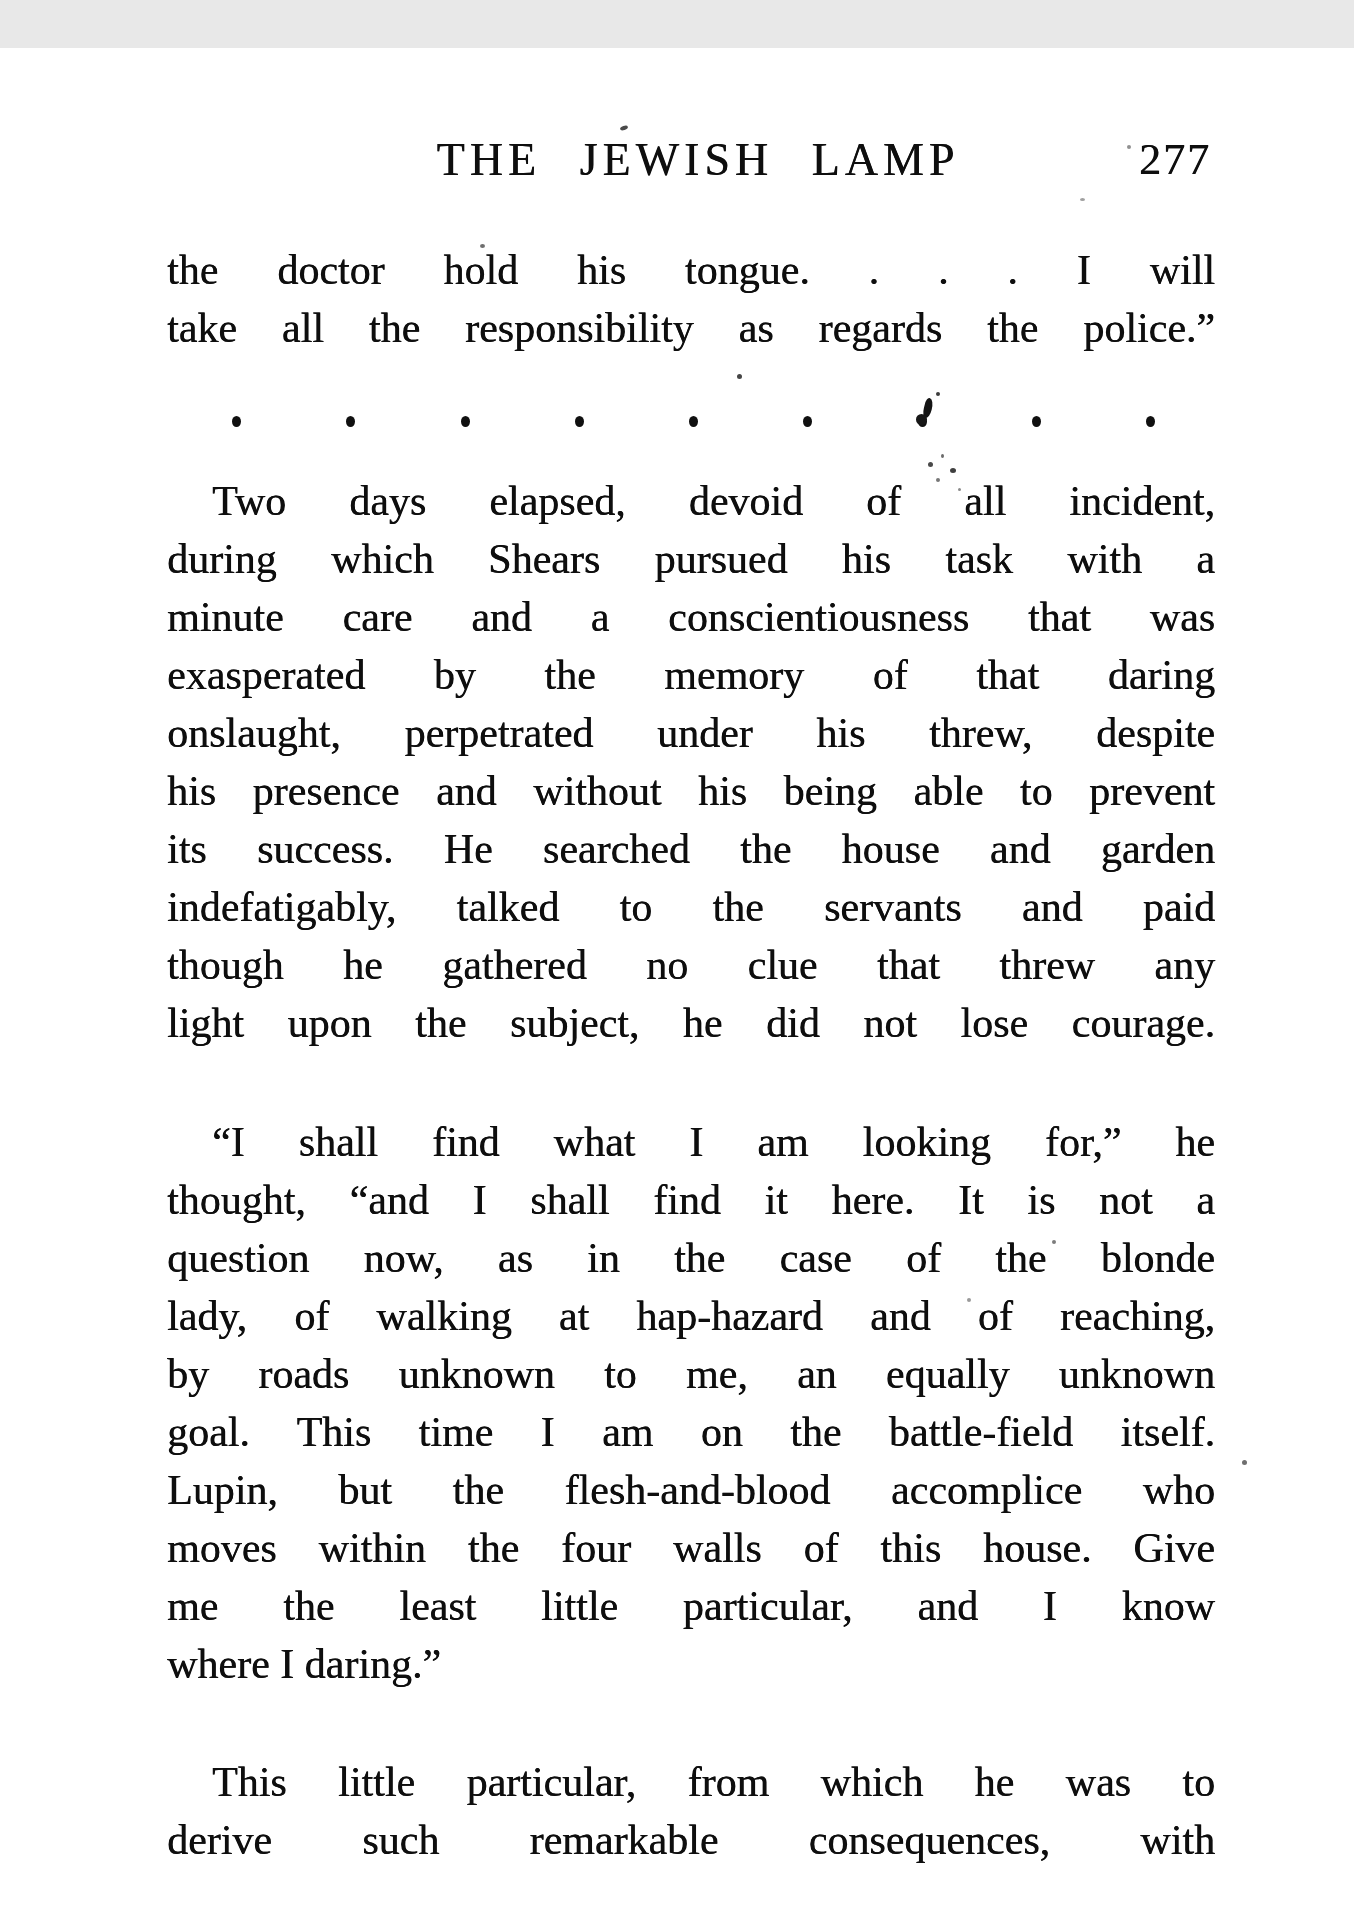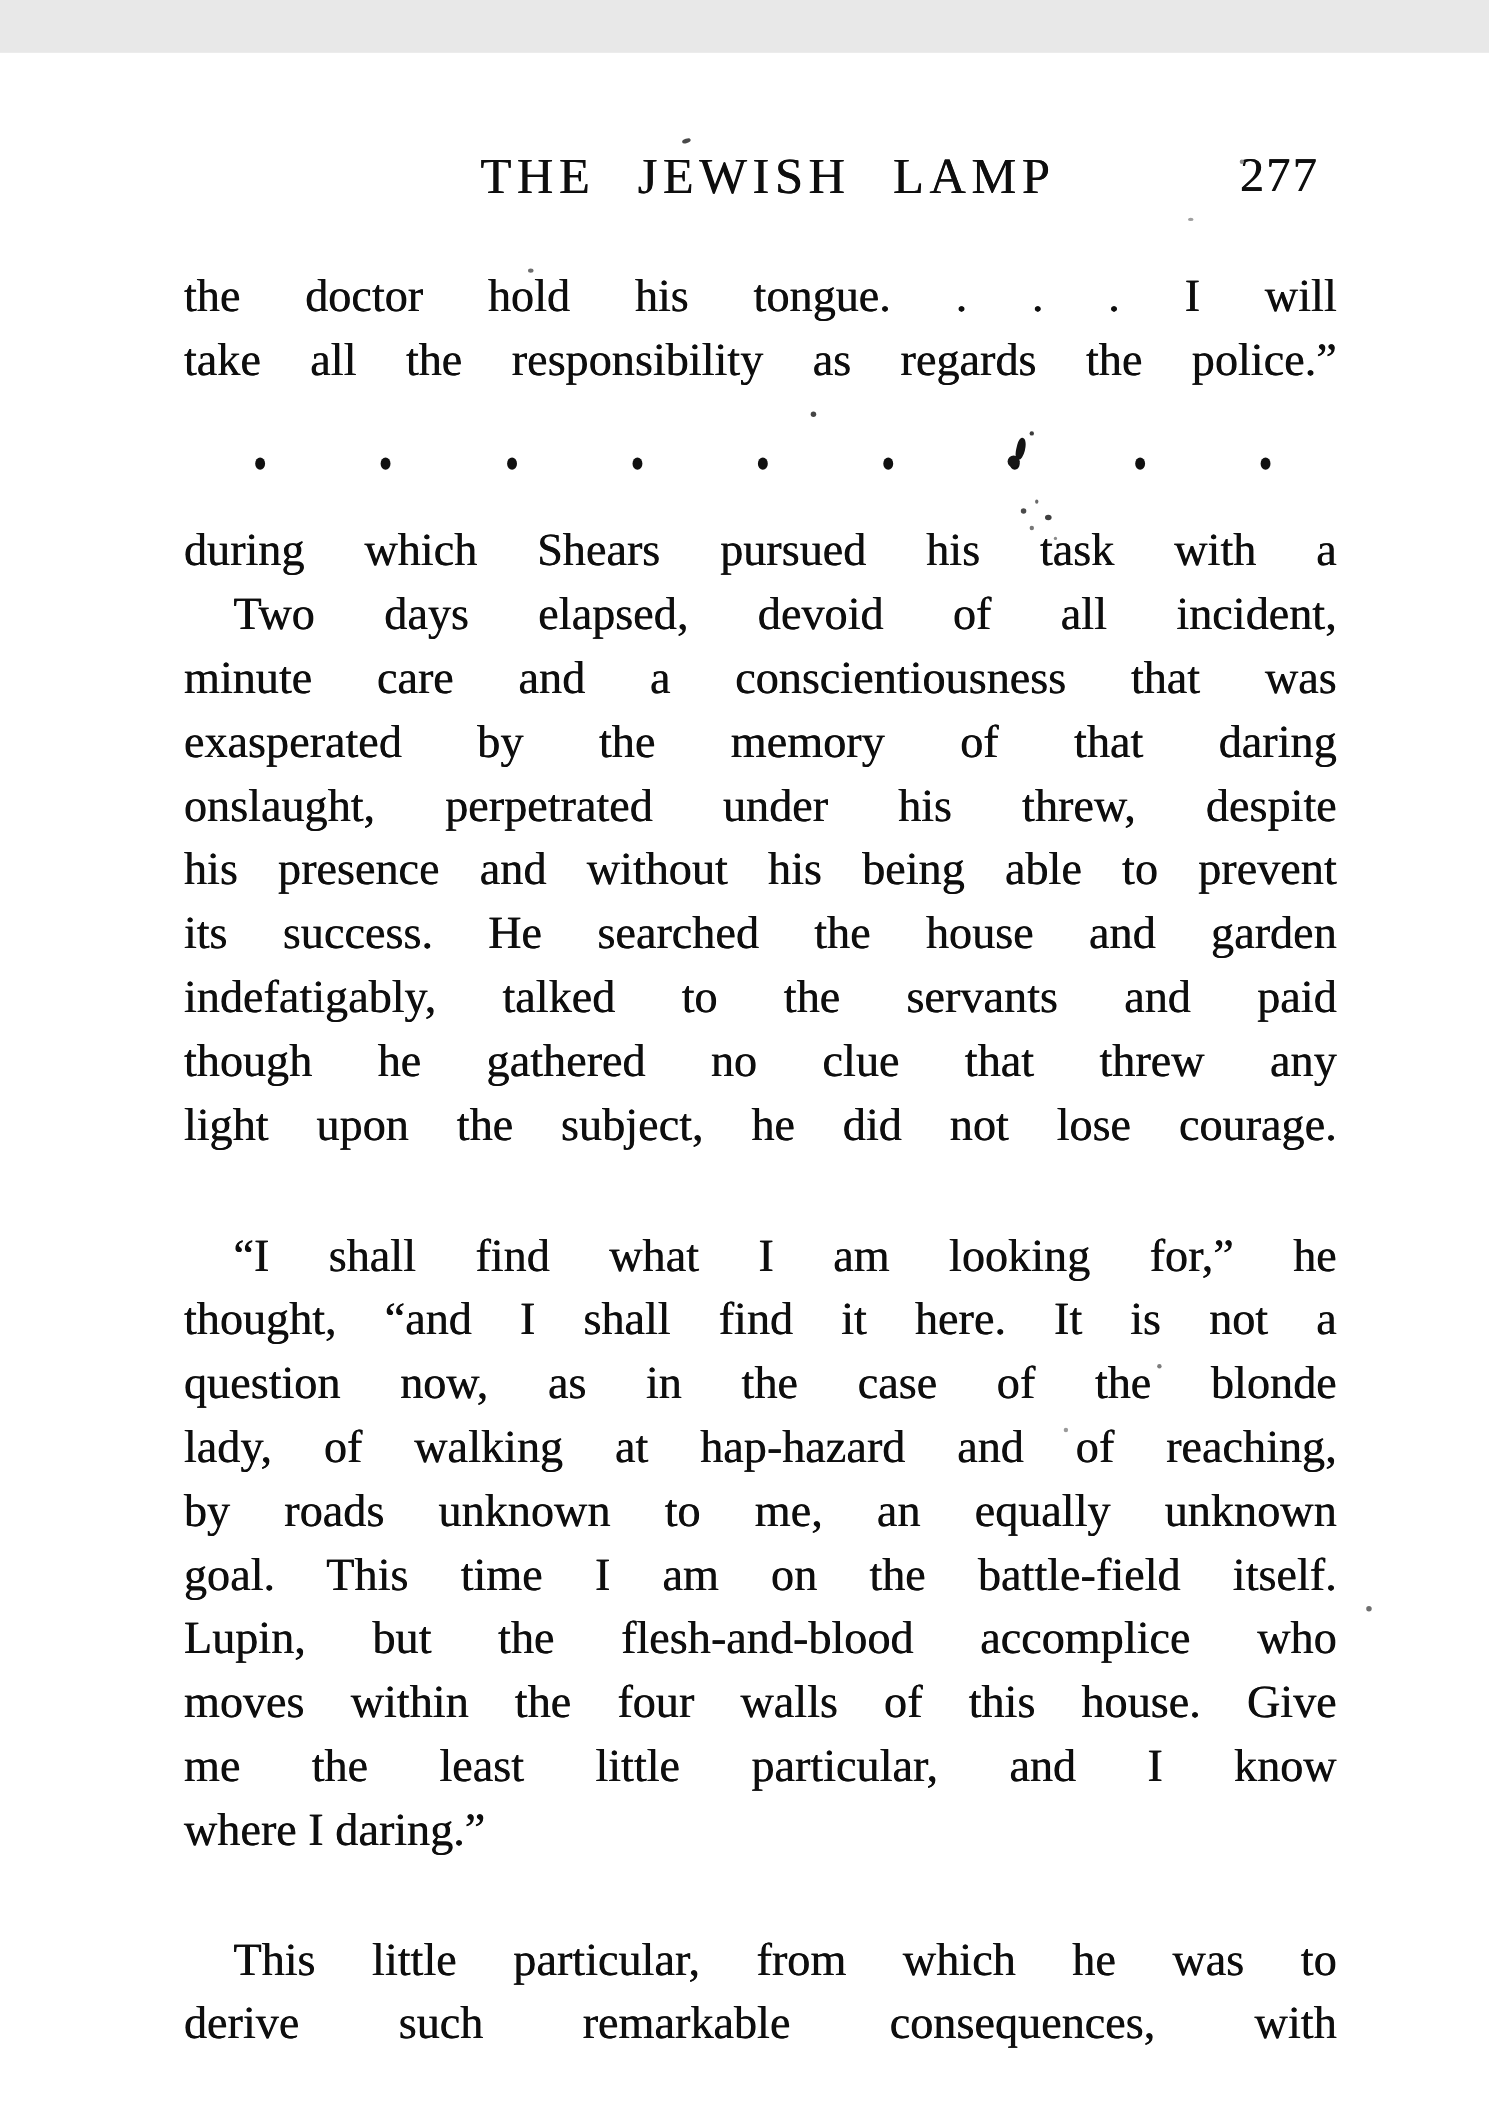--- a/index.html
+++ b/index.html
@@ -28,21 +28,21 @@
     padding-left: 14px;
     font-size: 46px;
     line-height: 56px;
     letter-spacing: 5px;
     word-spacing: 22px;
     text-shadow: 0.4px 0 0 currentColor;
     white-space: nowrap;
   }
   .pagenum {
     position: absolute;
-    right: 16px;
+    right: 4px;
     top: 0;
     font-size: 44px;
     line-height: 56px;
     letter-spacing: 2px;
     text-shadow: 0.4px 0 0 currentColor;
   }
   
   .body {
     position: absolute;
     left: 167px;
@@ -122,22 +122,22 @@
         <span class="dot"></span>
         <span class="dot"></span>
         <span class="dot"></span>
         <span class="dot"></span>
         <span class="dot"></span>
         <span class="dot"></span>
         <span class="dot"></span>
         <span class="dot"></span>
       </div>
     <div class="para para-2">
+        <div class="line indent">Two days elapsed, devoid of all incident,</div>
         <div class="line">during which Shears pursued his task with a</div>
-        <div class="line indent">Two days elapsed, devoid of all incident,</div>
         <div class="line">minute care and a conscientiousness that was</div>
         <div class="line">exasperated by the memory of that daring</div>
         <div class="line">onslaught, perpetrated under his threw, despite</div>
         <div class="line">his presence and without his being able to prevent</div>
         <div class="line">its success.  He searched the house and garden</div>
         <div class="line">indefatigably, talked to the servants and paid</div>
         <div class="line">though he gathered no clue that threw any</div>
         <div class="line">light upon the subject, he did not lose courage.</div>
       </div>
     <div class="para para-3">

